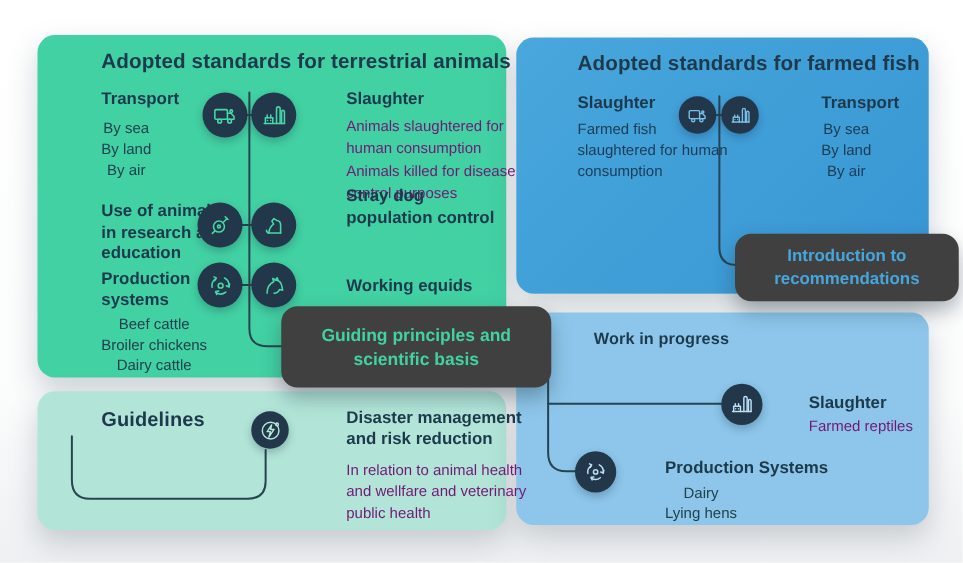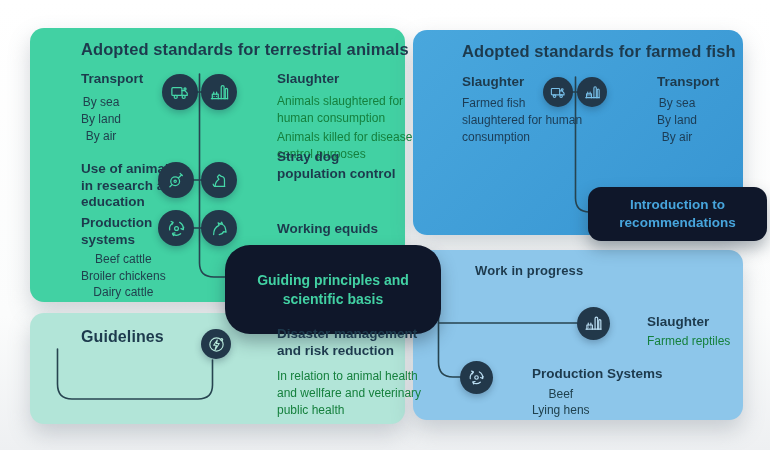--- a/index.html
+++ b/index.html
@@ -12,29 +12,29 @@
   }
   .canvas{position:absolute;inset:0;}
   .panel{position:absolute;border-radius:14px;box-shadow:0 10px 22px rgba(90,105,120,.28);}
   .p-green{left:30px;top:28px;width:375px;height:274px;background:#42d1a3;}
   .p-mint{left:30px;top:313px;width:375px;height:111px;background:#b2e5d8;}
   .p-blue{left:413px;top:30px;width:330px;height:205px;background:linear-gradient(135deg,#49a7dd,#3795d2);}
   .p-lblue{left:413px;top:250px;width:330px;height:170px;background:#8dc6ea;}
   .txt{position:absolute;color:#1d3a4d;margin-left:29px;}
   .title{font-size:16.5px;font-weight:700;letter-spacing:.1px;}
   .sec{font-size:13.5px;font-weight:700;line-height:1.24;}
-  .body-t{font-size:12px;line-height:1.4;color:#15803d;}
+  .body-t{font-size:12px;line-height:1.4;color:#701a75;}
   .list{font-size:12px;line-height:17px;color:#20414e;text-align:center;}
   .list div{white-space:nowrap;}
   .badge{position:absolute;border-radius:50%;background:#22384a;display:flex;align-items:center;justify-content:center;box-shadow:0 3px 7px rgba(20,40,60,.28);}
   .b36{width:36px;height:36px;}
   .b33{width:33px;height:33px;}
   .b30{width:30px;height:30px;}
-  .callout{position:absolute;background:#0f172a;border-radius:13px;display:flex;align-items:center;justify-content:center;text-align:center;font-weight:700;box-shadow:0 8px 16px rgba(30,45,60,.35);}
-  .co-green{color:#42d1a3;font-size:14px;line-height:1.32;padding:12px 18px;border-radius:25px;}
+  .callout{position:absolute;background:#404040;border-radius:13px;display:flex;align-items:center;justify-content:center;text-align:center;font-weight:700;box-shadow:0 8px 16px rgba(30,45,60,.35);}
+  .co-green{color:#42d1a3;font-size:14px;line-height:1.32;padding:0 18px;}
   .co-blue{color:#47a5dc;font-size:13.5px;line-height:1.35;padding:0 12px;}
   svg.glyph{display:block;}
   .lines{position:absolute;inset:0;pointer-events:none;}
 </style>
 </head>
 <body>
 
 <div class="canvas">
 
   <div class="panel p-green"></div>
@@ -230,17 +230,17 @@
           <path d="M19.5 10.6l-.5 2.6-2.3-1.1"></path>
         <path d="M16.3 17.4a7.1 7.1 0 0 1-8.1.5"></path>
           <path d="M8.8 19.4l-1-2.4 2.6-.4"></path>
         <path d="M4.9 13.4a7.1 7.1 0 0 1 3.2-7.2"></path>
           <path d="M6.4 4.7l2 .9-1.3 2.3"></path>
       </g>
     </svg>
   </div>
   <div class="txt sec" style="left:503px;top:366px;">Production Systems</div>
   <div class="txt list" style="left:503px;top:386px;line-height:16px;">
-    <div>Beef</div>
+    <div>Dairy</div>
     <div>Lying hens</div>
   </div>
 
 </div>
 
 </body></html>

